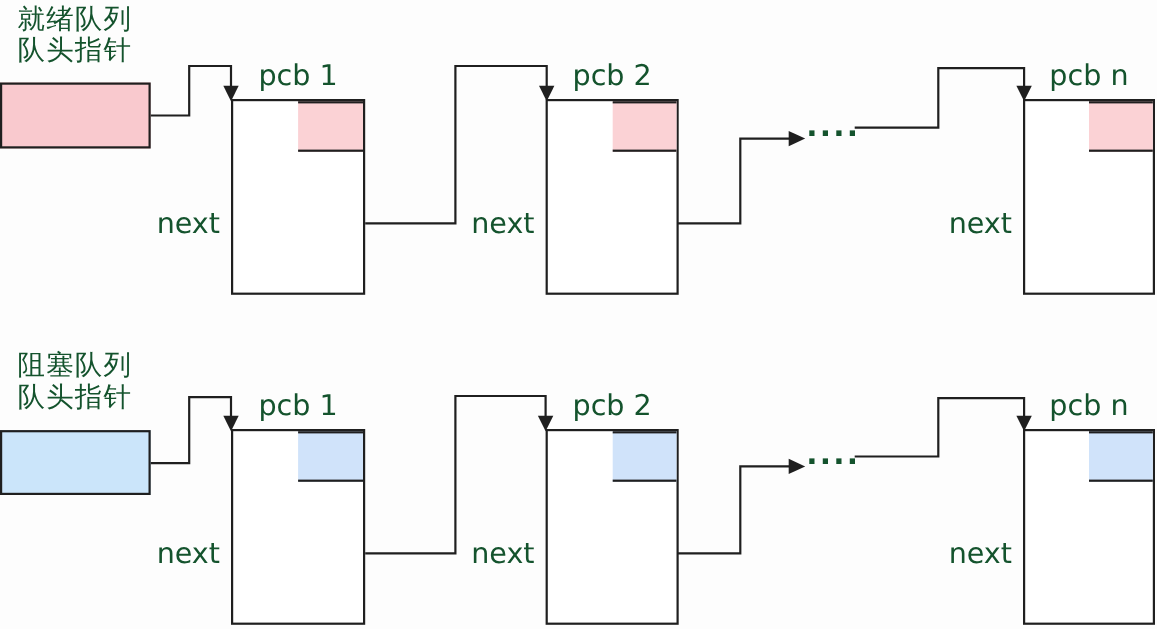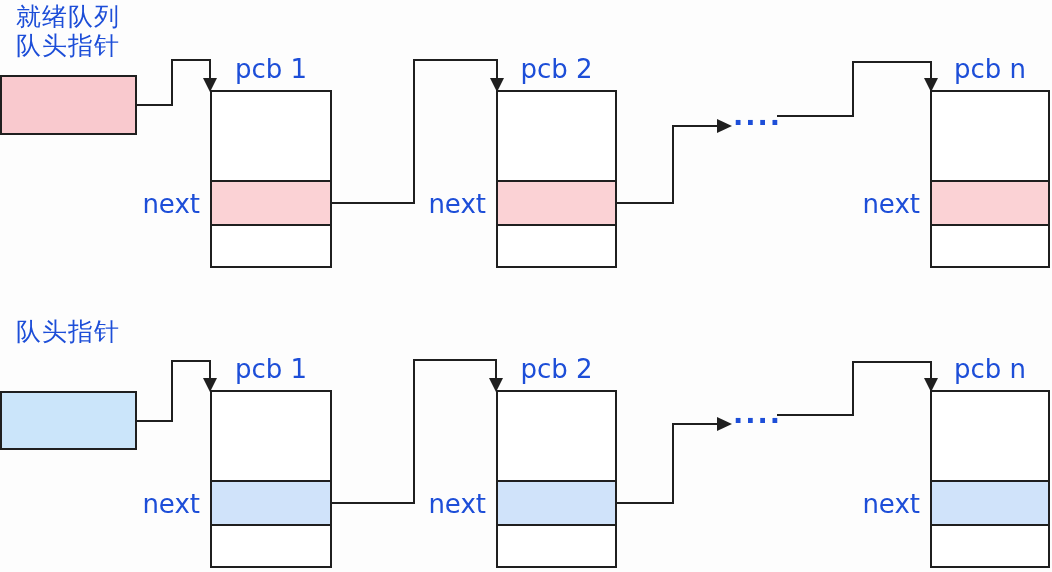--- a/index.html
+++ b/index.html
@@ -5,21 +5,21 @@
   html,body{margin:0;padding:0;}
   body{
     font-family:"DejaVu Sans","Liberation Sans",sans-serif;
     background:#ffffff;
   }
   .canvas{
     position:relative;
     width:1052px;height:572px;
     background:var(--background,#fdfdfd);
     overflow:hidden;
-    color:#1d4ed8;
+    color:#14532d;
   }
   .wires{
     position:absolute;left:0;top:0;width:1052px;height:572px;
     pointer-events:none;
   }
   .wires polyline{fill:none;stroke:var(--line,#1f1f1f);stroke-width:2;}
   .wires polygon{fill:var(--line,#1f1f1f);stroke:none;}
   .qtitle{
     position:absolute;
     font-size:25px;line-height:29px;
@@ -31,21 +31,21 @@
     box-sizing:border-box;
     border:2px solid var(--box-border,#1f1f1f);
   }
   .row-ready .pointer-box{background:var(--ready-pointer-fill,#f9c9ce);}
   .row-blocked .pointer-box{background:var(--blocked-pointer-fill,#cbe5fa);}
   .pcb{
     position:absolute;
     box-sizing:border-box;
     border:2px solid var(--box-border,#1f1f1f);
     background:#ffffff;
-    display:flex;flex-direction:column;
+    display:flex;flex-direction:row;
   }
   .cell{width:100%;}
   .cell-top{height:88px;}
   .cell-next{
     height:46px;
     box-sizing:border-box;
     border-top:2px solid var(--box-border,#1f1f1f);
     border-bottom:2px solid var(--box-border,#1f1f1f);
   }
   .row-ready .cell-next{background:var(--ready-next-fill,#fbd2d5);}
@@ -109,20 +109,21 @@
       <div class="pcb-label">pcb n</div>
       <div class="cell cell-top"></div>
       <div class="cell cell-next"></div>
       <div class="cell cell-bottom"></div>
       <div class="next-label">next</div>
     </div>
   </div>
 
   <div class="row-blocked">
     <div class="qtitle" style="left:16px;top:317px;">
+      <div>阻塞队列</div>
       <div>队头指针</div>
     </div>
 
     <div class="pointer-box" style="left:0;top:391px;width:137px;height:59px;"></div>
 
     <div class="pcb" style="left:210px;top:390px;width:122px;height:178px;">
       <div class="pcb-label">pcb 1</div>
       <div class="cell cell-top"></div>
       <div class="cell cell-next"></div>
       <div class="cell cell-bottom"></div>

